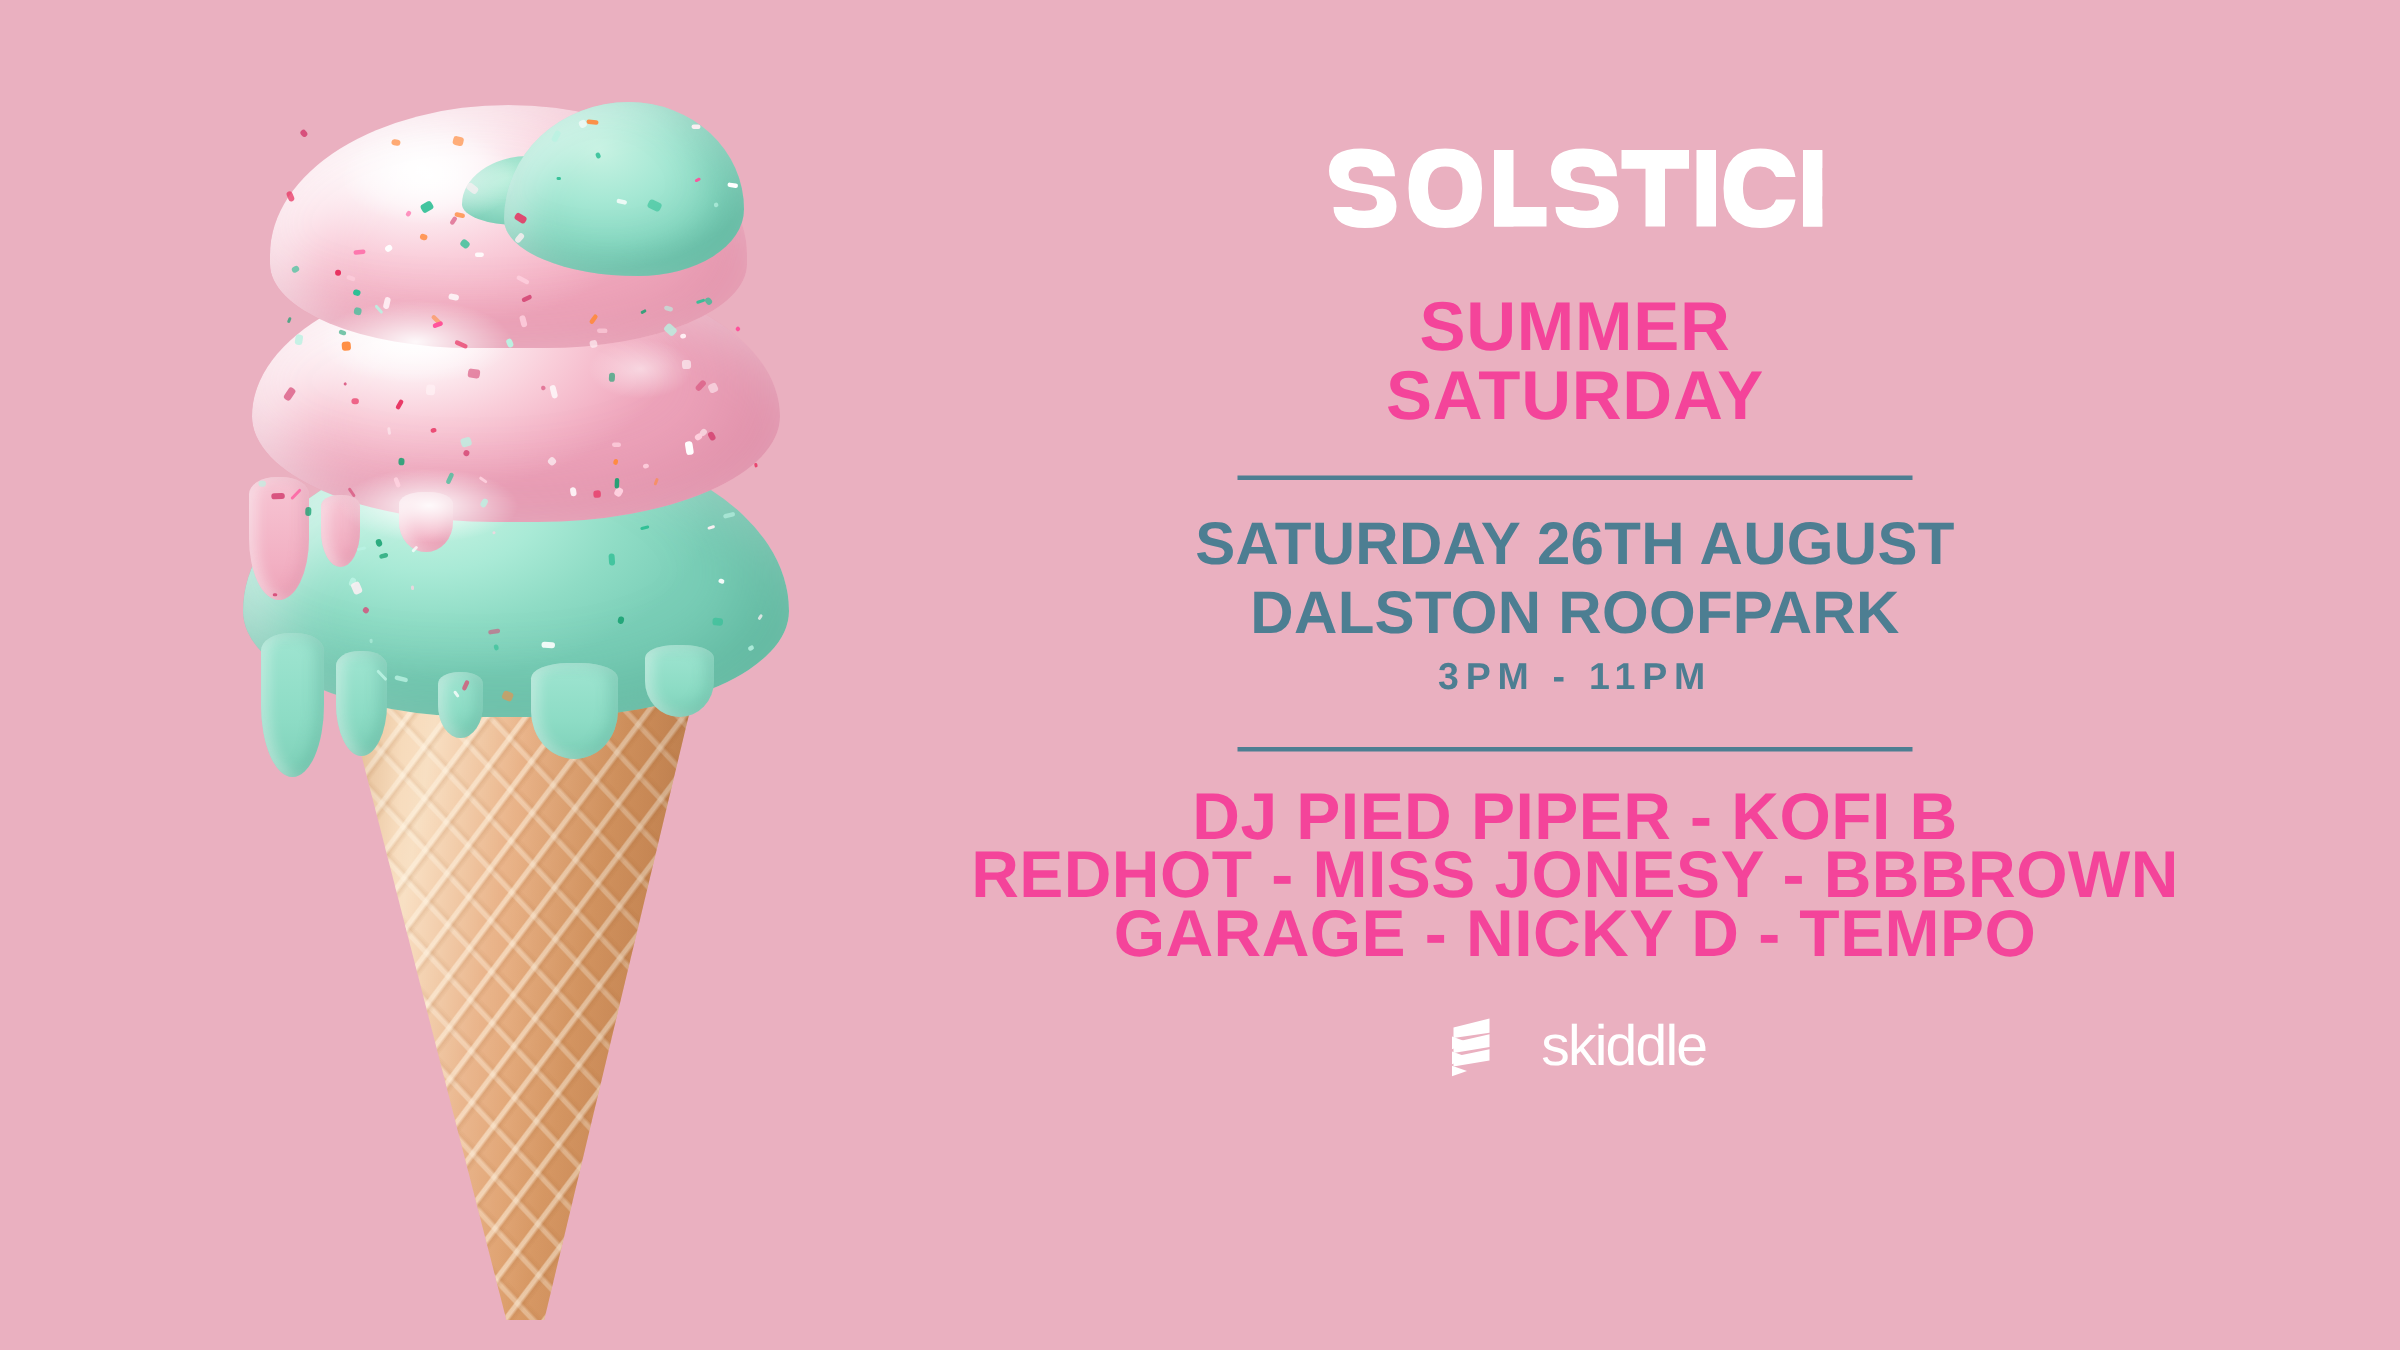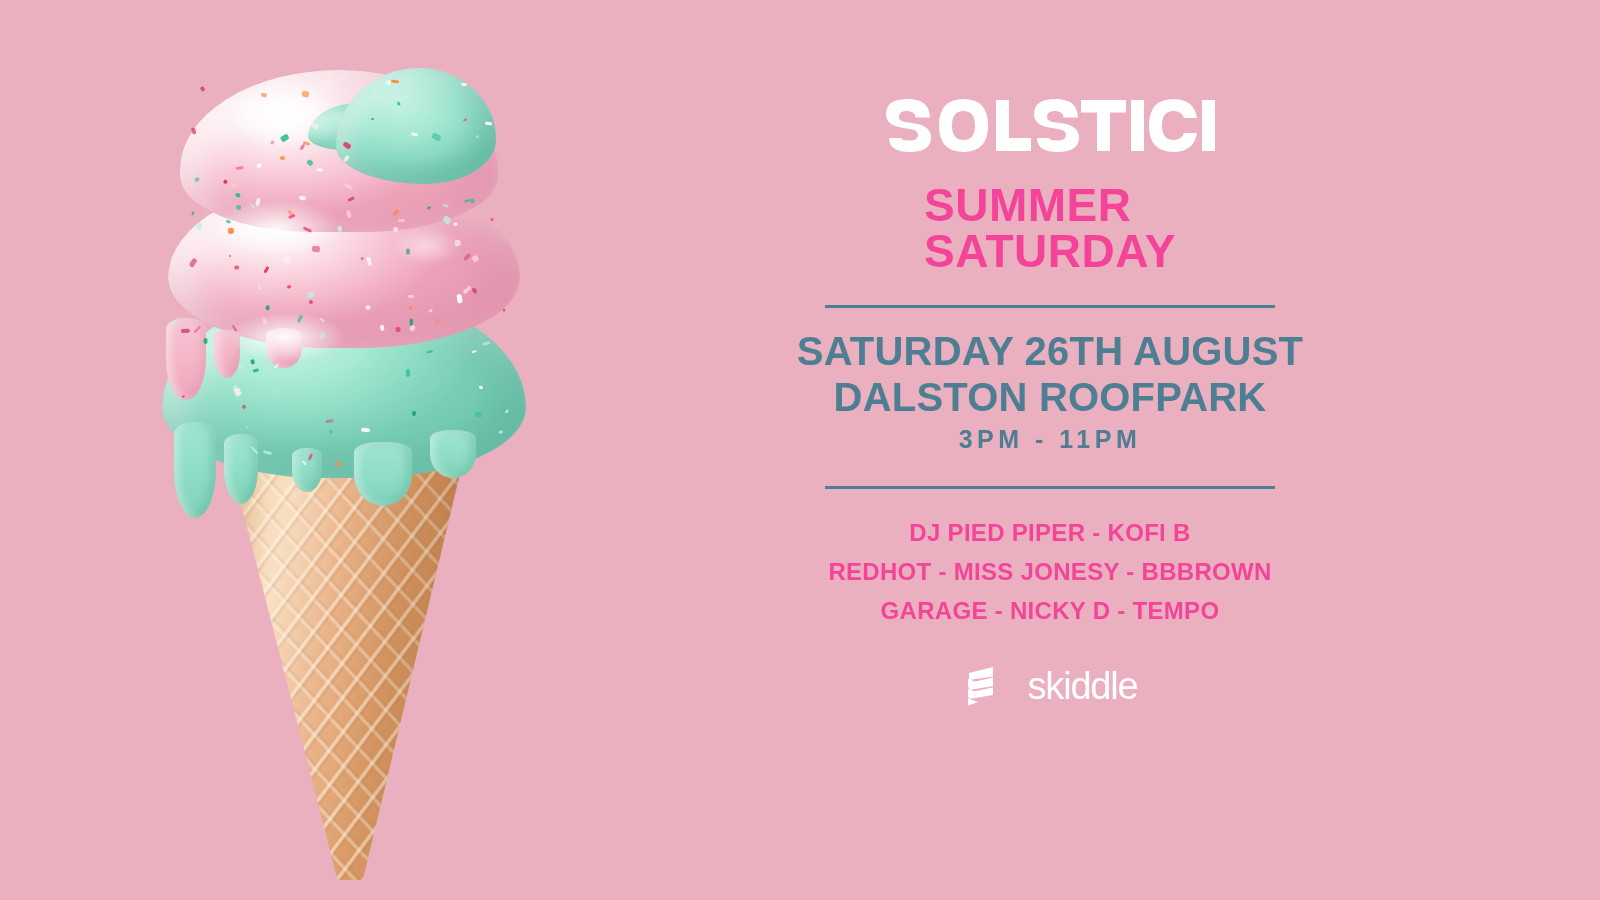--- a/index.html
+++ b/index.html
@@ -206,21 +206,22 @@
   .logo-wrap {
     margin-top:94px;
     height:62px;
     display:flex;
     align-items:center;
     justify-content:center;
   }
   .logo-wrap svg { display:block; }
 
   .headline {
-    margin-top:26px;
+    margin-top:38px;
+    text-align:center;
     color:#f4449a;
     font-weight:bold;
     font-size:46px;
     line-height:46px;
     letter-spacing:0.5px;
   }
   .headline div { white-space:nowrap; }
 
   .rule {
     width:450px;
@@ -239,21 +240,21 @@
   }
   .when .date  { font-size:40px; line-height:46px; letter-spacing:0.2px; white-space:nowrap; }
   .when .venue { font-size:40px; line-height:46px; letter-spacing:0.2px; white-space:nowrap; }
   .when .time  { font-size:25px; line-height:38px; letter-spacing:4.5px; }
 
   .lineup {
     margin-top:24px;
     text-align:center;
     color:#f4449a;
     font-weight:bold;
-    font-size:24px;
+    font-size:44px;
     line-height:39px;
     letter-spacing:0.3px;
   }
   .lineup div { white-space:nowrap; }
 
   .brand {
     margin-top:36px;
     display:flex;
     align-items:center;
     justify-content:center;

